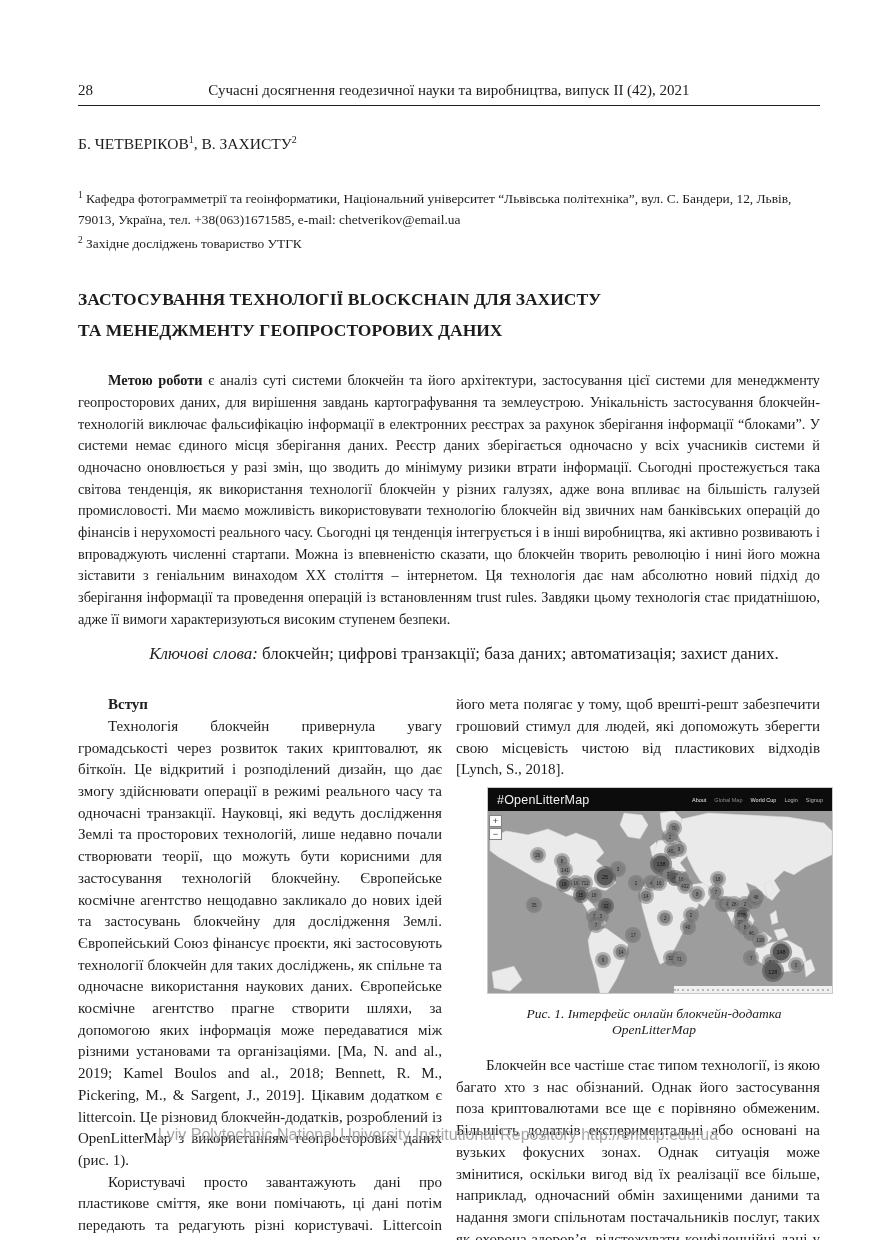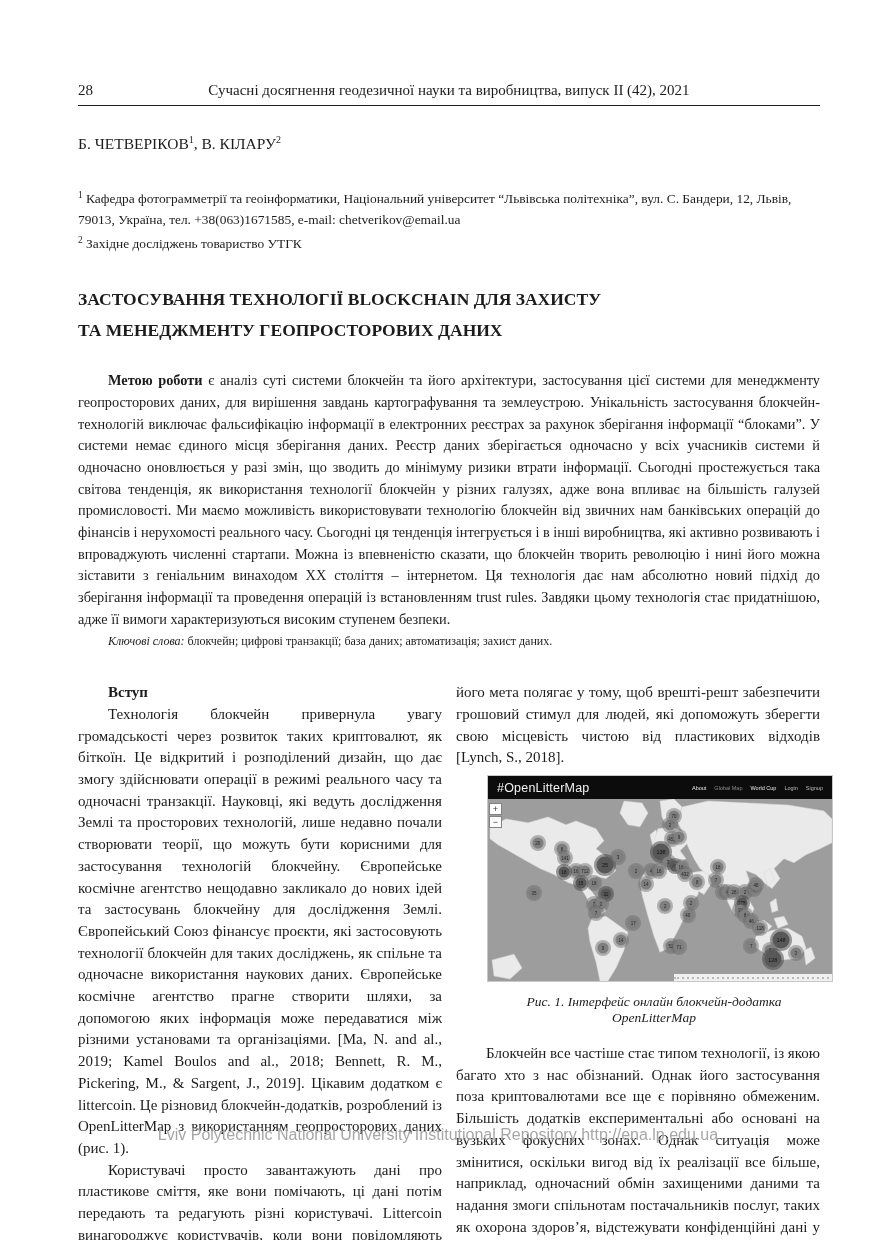--- a/index.html
+++ b/index.html
@@ -19,21 +19,21 @@
   .authors{margin-top:28px; font-size:15.5px;}
   .authors sup{font-size:10px;}
 
   .affiliations{margin-top:32px; font-size:13.4px; line-height:20px;}
   .affiliations p{margin:0;}
   .affiliations sup{font-size:9.5px;}
 
   .paper-title{margin:30px 0 0 0; text-align:left; font-weight:bold; font-size:17.5px; line-height:31px;}
 
   .abstract{margin:24px 0 0 0; font-size:14.3px; line-height:21.7px; text-align:justify; text-indent:30px;}
-  .keywords{margin:0; font-size:12px; line-height:21.7px; text-indent:30px;}
+  .keywords{margin:12px; font-size:17px; line-height:21.7px; text-indent:30px;text-align:center;}
 
   .columns{display:flex; gap:14px; margin-top:30px;}
   .col{flex:1 1 0; min-width:0;}
   .col p{margin:0; font-size:15px; line-height:21.7px; text-align:justify; text-indent:30px;}
   .col p.no-indent{text-indent:0;}
   .intro-heading{margin:0; font-size:15px; line-height:21.7px; font-weight:bold; text-indent:30px;}
 
   
   figure{margin:7px 0 0 0;padding-left:32px;}
   .map{position:relative; width:344px; height:205px; overflow:hidden; background:#9d9d9d; box-shadow:0 0 0 1px #c9c9c9;}
@@ -75,21 +75,21 @@
   <div class="content">
 
     <div class="running-head">
       <span class="page-number">28</span>
       <div class="journal-title">Сучасні досягнення геодезичної науки та виробництва, випуск ІІ (42), 2021</div>
     </div>
     <hr class="head-rule">
 
 
     <div class="authors">
-      <span>Б. ЧЕТВЕРІКОВ</span><sup>1</sup><span>, </span><span>В. КІЛАРУ</span><sup>2</sup>
+      <span>Б. ЧЕТВЕРІКОВ</span><sup>1</sup><span>, </span><span>В. ЗАХИСТУ</span><sup>2</sup>
     </div>
 
     <div class="affiliations">
       <p><sup>1</sup><span> Кафедра фотограмметрії та геоінформатики, Національний університет “Львівська політехніка”, вул. С. Бандери, 12, Львів, 79013,  Україна, тел. +38(063)1671585, e-mail: chetverikov@email.ua</span></p>
       <p><sup>2</sup><span> Західне досліджень товариство УТГК</span></p>
     </div>
 
     <h1 class="paper-title">
       <span>ЗАСТОСУВАННЯ ТЕХНОЛОГІЇ BLOCKCHAIN ДЛЯ ЗАХИСТУ</span><br>
       <span>ТА МЕНЕДЖМЕНТУ ГЕОПРОСТОРОВИХ ДАНИХ</span>

